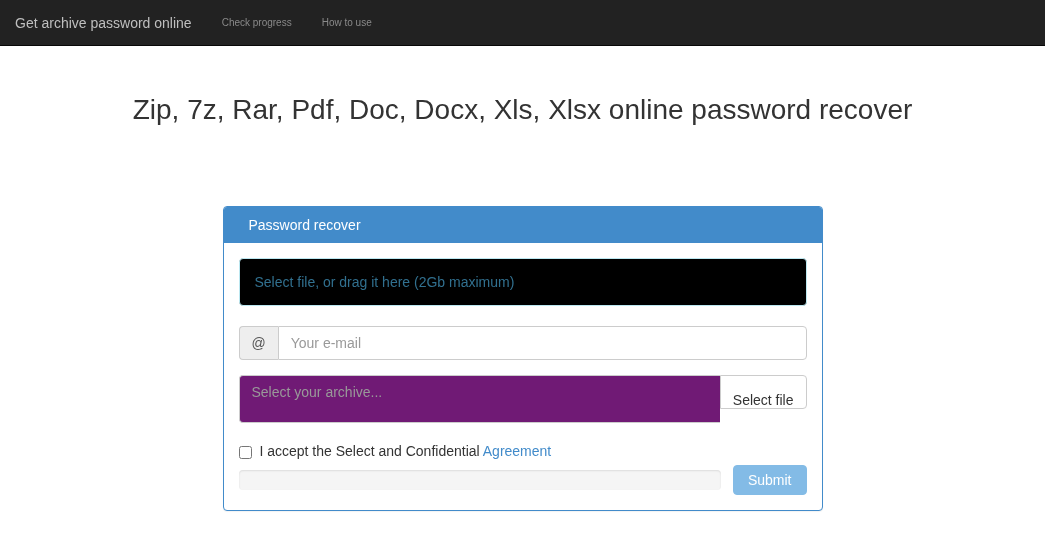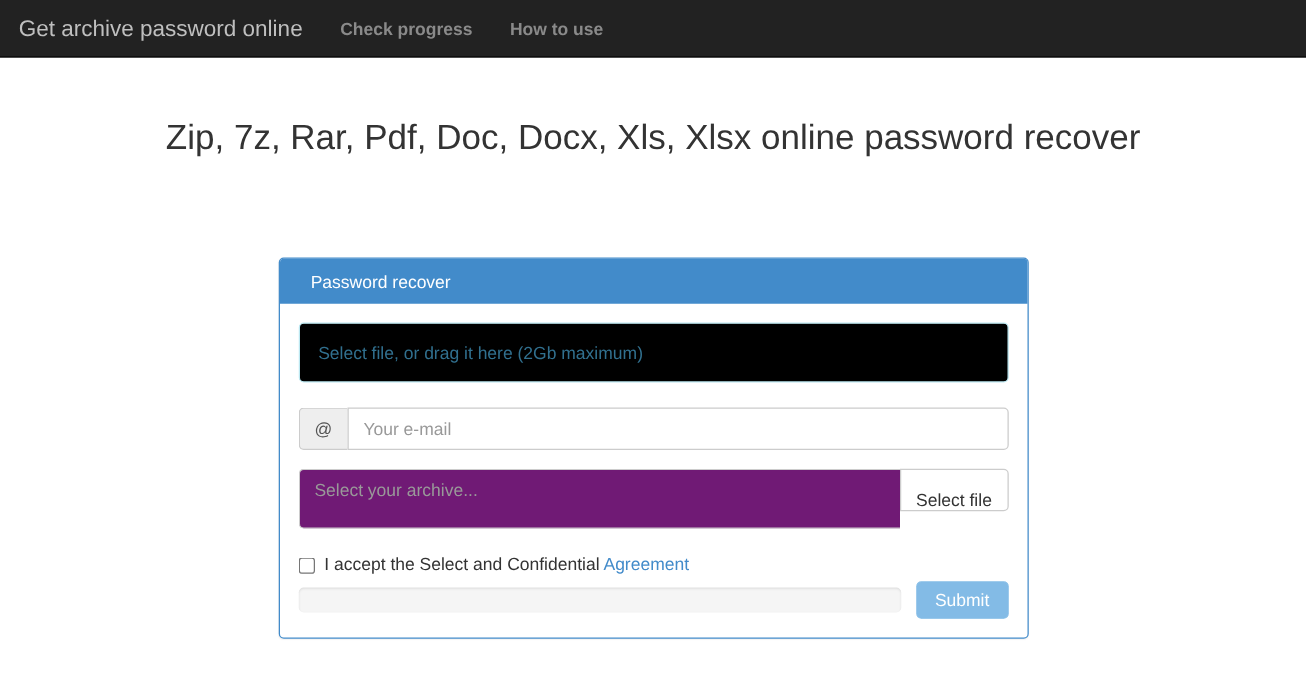--- a/index.html
+++ b/index.html
@@ -17,32 +17,31 @@
     .navbar {
       background: #222;
       border-bottom: 1px solid #080808;
       height: 46px;
       display: flex;
       align-items: center;
       padding: 0 12px;
     }
     .navbar-brand {
       color: #bfbfbf;
-      font-size: 18px;
+      font-size: 14px;
       padding: 0 15px 0 3px;
       text-decoration: none;
       line-height: 46px;
     }
     .navbar-link {
       color: #8a8a8a;
-      font-size: 14px;
+      font-size: 10px;
       padding: 0 15px;
       text-decoration: none;
       line-height: 46px;
-      font-weight: bold;
     }
     .main {
       padding: 30px 15px 40px;
     }
     .headline {
       font-size: 28px;
       font-weight: 500;
       color: #333;
       text-align: center;
       margin: 18px auto 80px;

